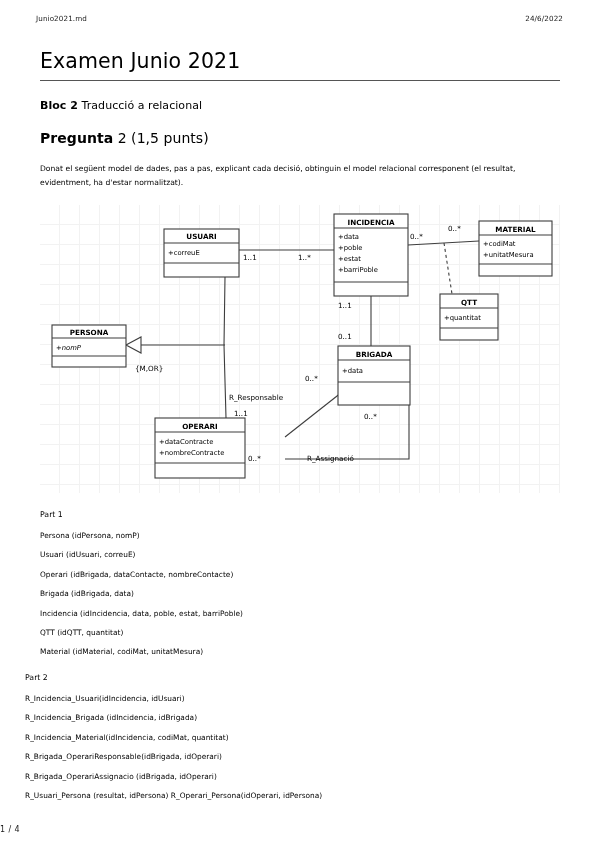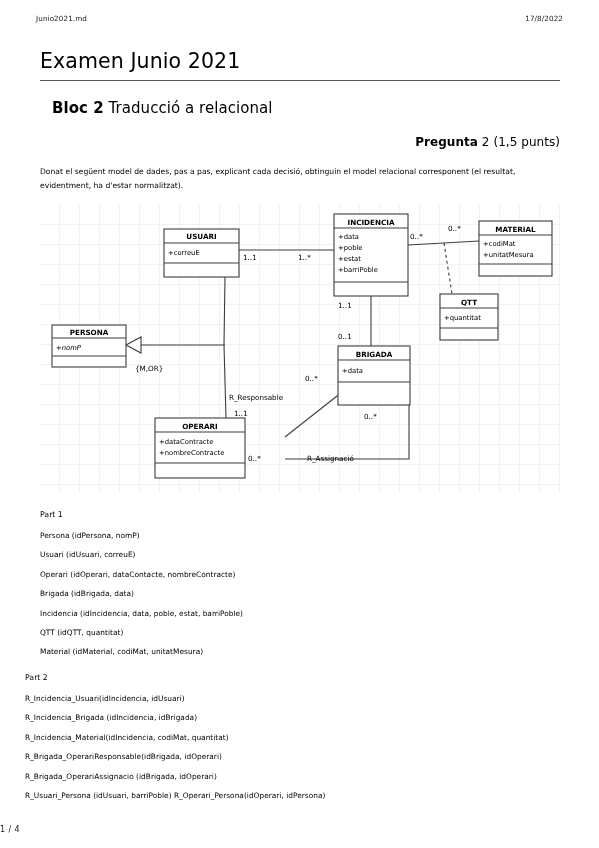--- a/index.html
+++ b/index.html
@@ -56,35 +56,34 @@
     line-height: 1.15;
   }
   .title-rule {
     height: 1px;
     background: #555555;
     margin: 0 0 18px 0;
     width: 100%;
   }
 
   h2.bloc {
-    font-size: 15px;
-    font-weight: 400;
-    margin: 0 0 18px 12px;
+    font-size: 11px;
+    font-weight: 400;
+    margin: 0 0 18px 0;
     letter-spacing: 0.05px;
   }
   h2.bloc .b {
     font-weight: 700;
   }
 
   h3.pregunta {
-    font-size: 12px;
+    font-size: 14px;
     font-weight: 700;
     margin: 0 0 16px 0;
     letter-spacing: 0.05px;
-    text-align: right;
   }
   h3.pregunta .reg {
     font-weight: 400;
   }
 
   p.intro {
     font-size: 7.6px;
     line-height: 1.95;
     margin: 0 0 12px 0;
     letter-spacing: 0.02px;
@@ -127,21 +126,21 @@
   }
 
   .part1 { position: absolute; top: 510px; left: 40px; width: 520px; }
   .part2 { position: absolute; top: 673px; left: 25px; width: 520px; }
 </style>
 </head>
 <body>
 
 <div class="page-header">
   <span>Junio2021.md</span>
-  <span>17/8/2022</span>
+  <span>24/6/2022</span>
 </div>
 
 <div class="doc">
   <h1 class="doc-title">Examen Junio 2021</h1>
   <div class="title-rule"></div>
 
   <h2 class="bloc">
     <span class="b">Bloc 2</span><span> Traducció a relacional</span>
   </h2>
 
@@ -260,30 +259,30 @@
     <text class="rlbl" x="95" y="166">{M,OR}</text>
     <text class="rlbl" x="189" y="195">R_Responsable</text>
     <text class="rlbl" x="267" y="256">R_Assignació</text>
   </svg>
 </div>
 
 <div class="part1">
   <div class="part-title">Part 1</div>
   <div class="rel-line">Persona (idPersona, nomP)</div>
   <div class="rel-line">Usuari (idUsuari, correuE)</div>
-  <div class="rel-line">Operari (idOperari, dataContacte, nombreContracte)</div>
+  <div class="rel-line">Operari (idBrigada, dataContacte, nombreContacte)</div>
   <div class="rel-line">Brigada (idBrigada, data)</div>
   <div class="rel-line">Incidencia (idIncidencia, data, poble, estat, barriPoble)</div>
   <div class="rel-line">QTT (idQTT, quantitat)</div>
   <div class="rel-line">Material (idMaterial, codiMat, unitatMesura)</div>
 </div>
 
 <div class="part2">
   <div class="part-title">Part 2</div>
   <div class="rel-line">R_Incidencia_Usuari(idIncidencia, idUsuari)</div>
   <div class="rel-line">R_Incidencia_Brigada (idIncidencia, idBrigada)</div>
   <div class="rel-line bold">R_Incidencia_Material(idIncidencia, codiMat, quantitat)</div>
   <div class="rel-line">R_Brigada_OperariResponsable(idBrigada, idOperari)</div>
   <div class="rel-line bold">R_Brigada_OperariAssignacio (idBrigada, idOperari)</div>
-  <div class="rel-line">R_Usuari_Persona (idUsuari, barriPoble)  R_Operari_Persona(idOperari, idPersona)</div>
+  <div class="rel-line">R_Usuari_Persona (resultat, idPersona)  R_Operari_Persona(idOperari, idPersona)</div>
 </div>
 
 <div class="page-footer">1 / 4</div>
 
 </body></html>

